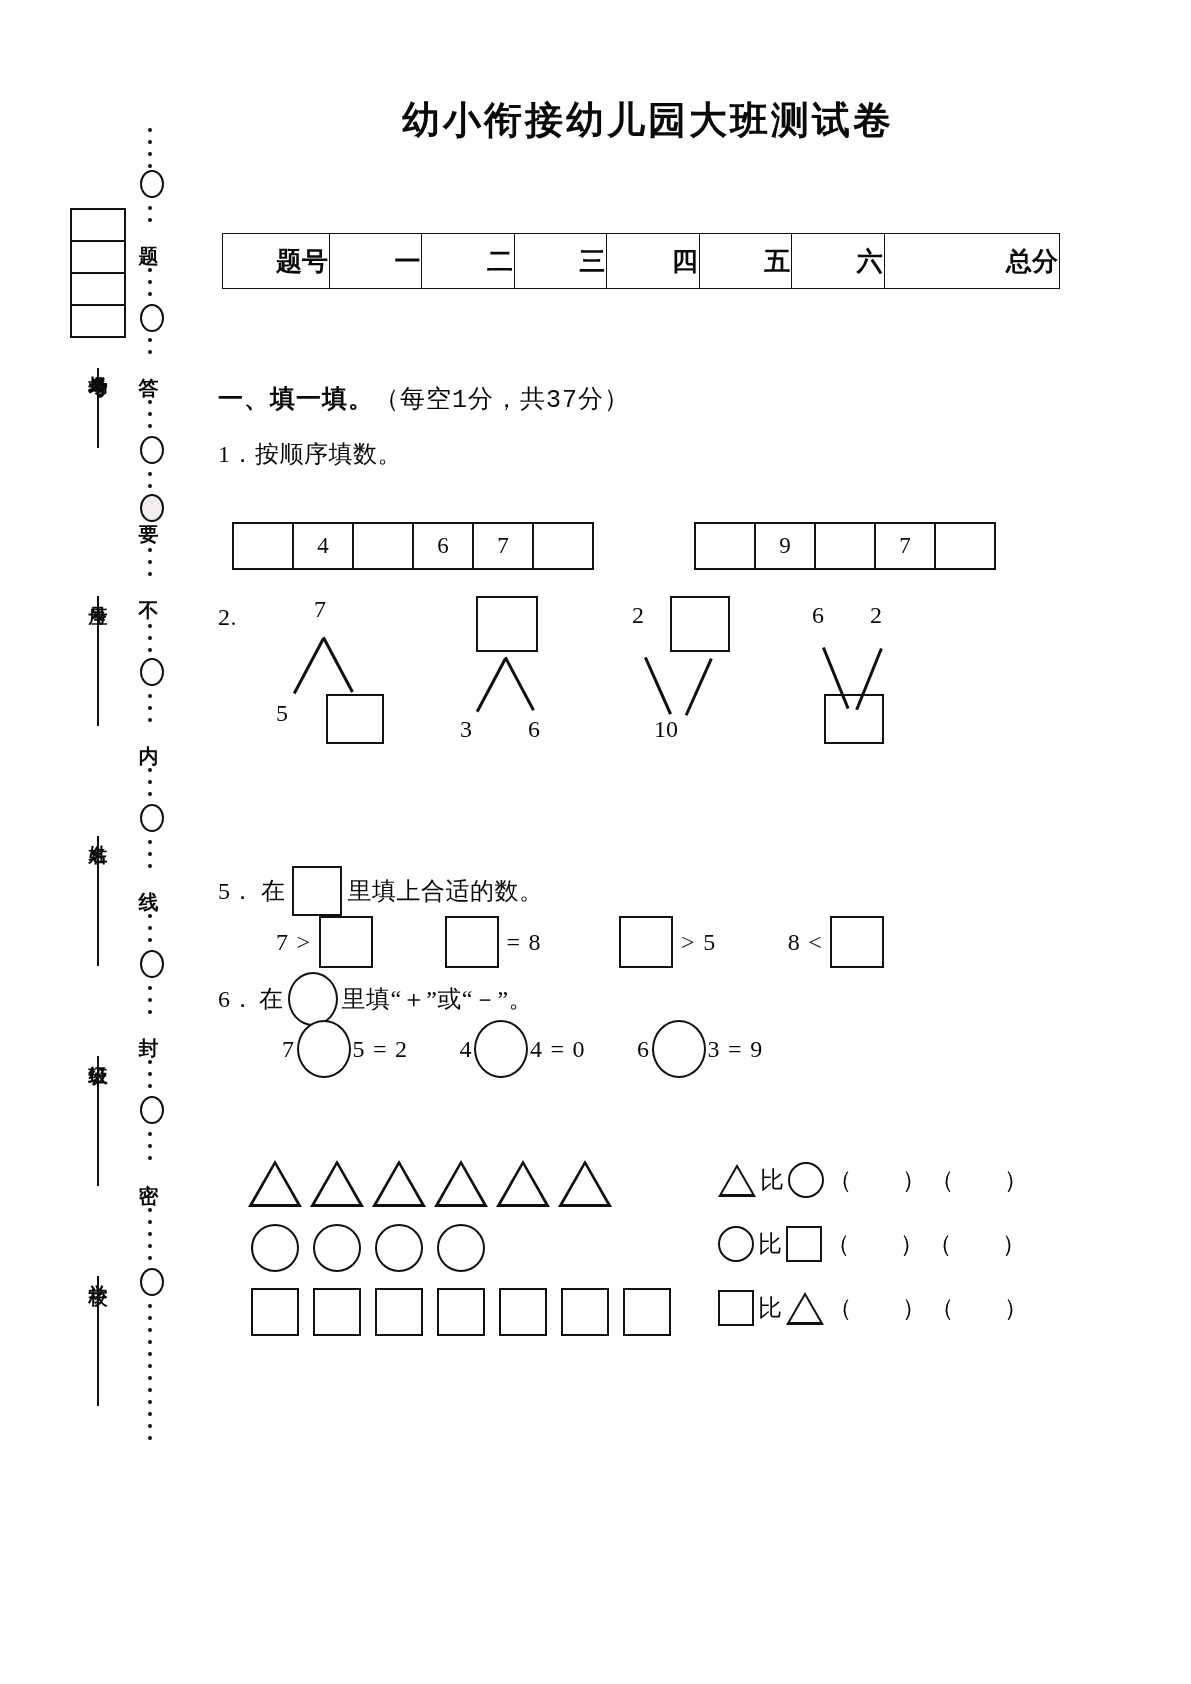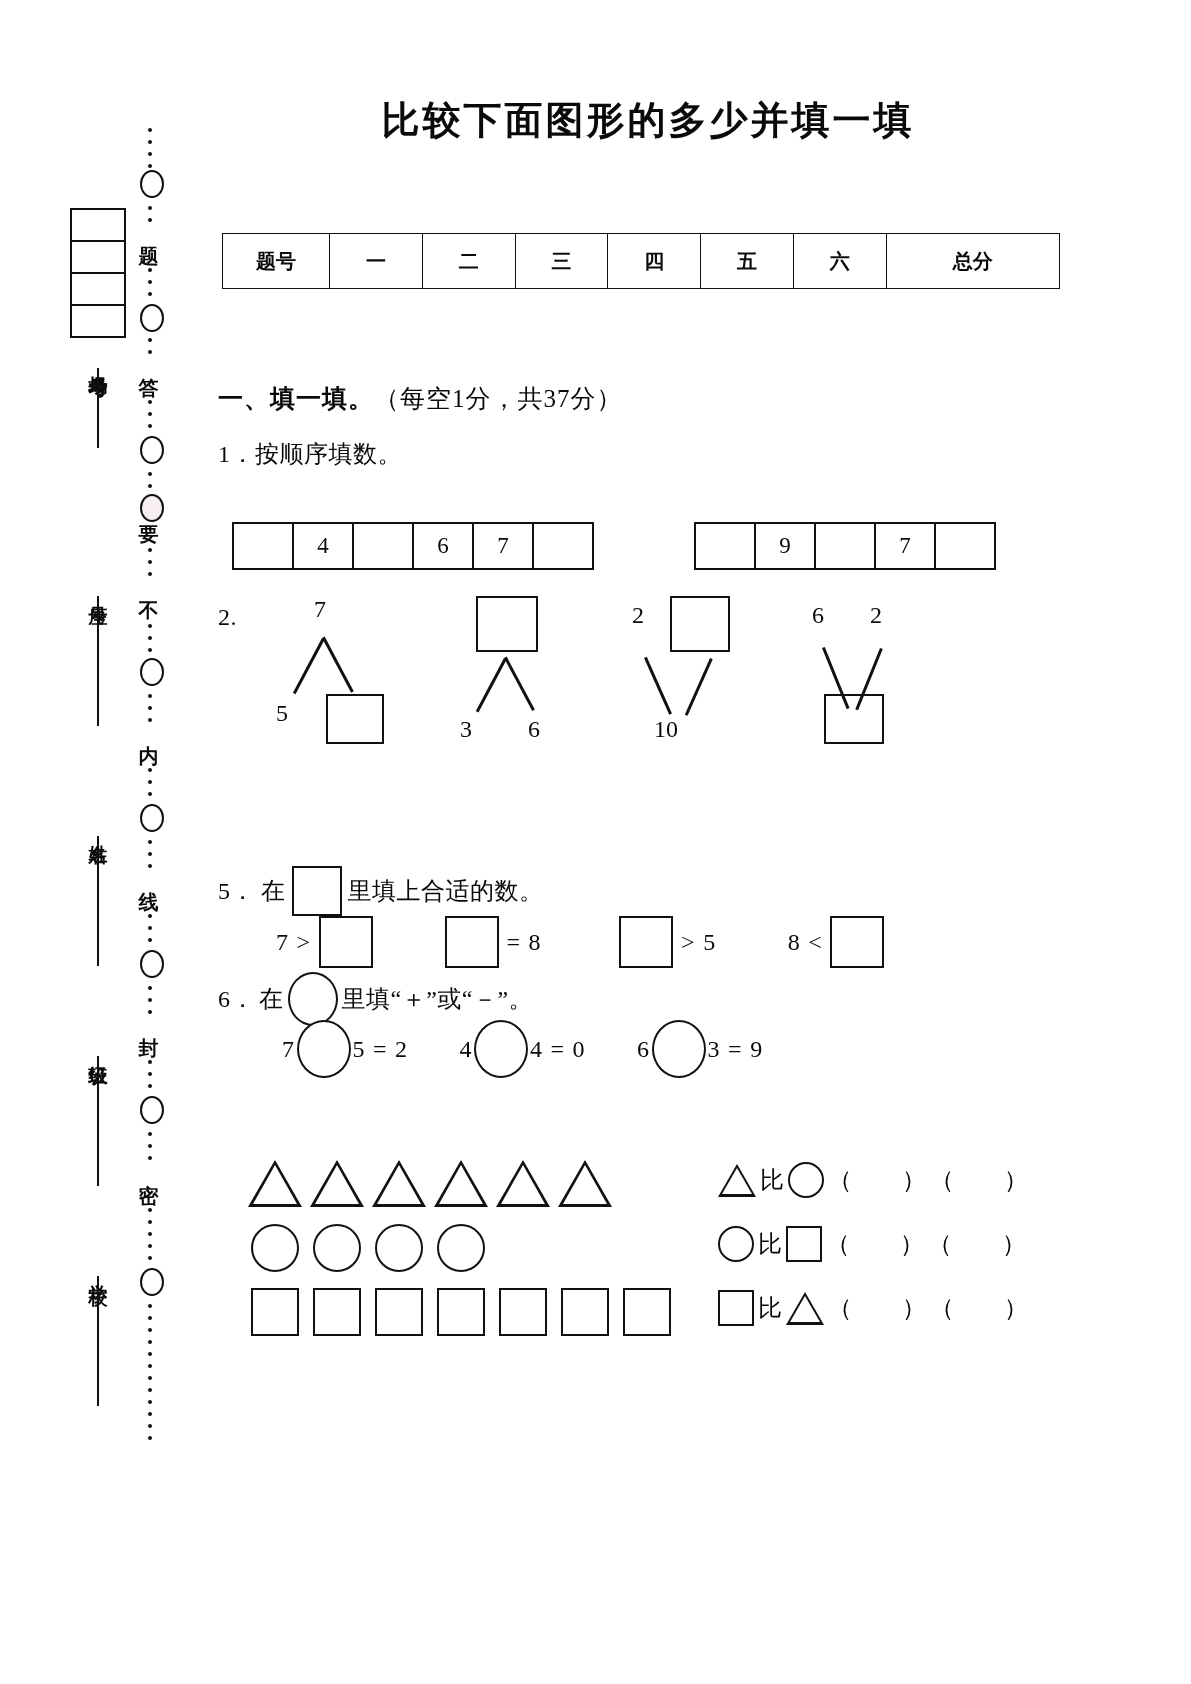--- a/index.html
+++ b/index.html
@@ -41,27 +41,27 @@
   .subtitle{
     position:absolute;top:182px;left:0;width:860px;text-align:center;
     font-size:24px;letter-spacing:1px;
   }
 
   table.score{
     position:absolute;top:233px;left:4px;border-collapse:collapse;
     width:838px;
   }
   table.score td{
-    border:1.6px solid #111;height:52px;text-align:center;
-    font-size:20px;font-weight:700;
+    border:1.6px solid #111;height:52px;text-align:right;
+    font-size:26px;font-weight:700;
   }
   table.score td.hdr{width:104px;}
 
   .sec-head{position:absolute;left:0;top:382px;font-size:25px;font-weight:700;letter-spacing:1px;}
-  .sec-head .light{font-weight:400;}
+  .sec-head .light{font-weight:400;font-family:Liberation Mono, monospace;}
 
   .q{position:absolute;font-size:24px;letter-spacing:0.5px;white-space:nowrap;}
 
   
   .strip{position:absolute;display:flex;border:2px solid #111;border-right:none;}
   .strip .cell{
     width:58px;height:44px;border-right:2px solid #111;
     display:flex;align-items:center;justify-content:center;
     font-size:23px;font-family:"Liberation Serif","DejaVu Serif",serif;
   }
@@ -225,21 +225,21 @@
       <div class="dot" style="top:1260px"></div>
         <div class="dot" style="top:1272px"></div>
       <div class="dot" style="top:1284px"></div>
         <div class="dot" style="top:1296px"></div>
       <div class="dot" style="top:1308px"></div>
     </div>
   </div>
 
   <div class="content">
 
-    <div class="title">比较下面图形的多少并填一填</div>
+    <div class="title">幼小衔接幼儿园大班测试卷</div>
 
     <table class="score">
       <tbody>
           <tr>
         <td class="hdr">题号</td>
         <td>一</td>
         <td>二</td>
         <td>三</td>
         <td>四</td>
         <td>五</td>

